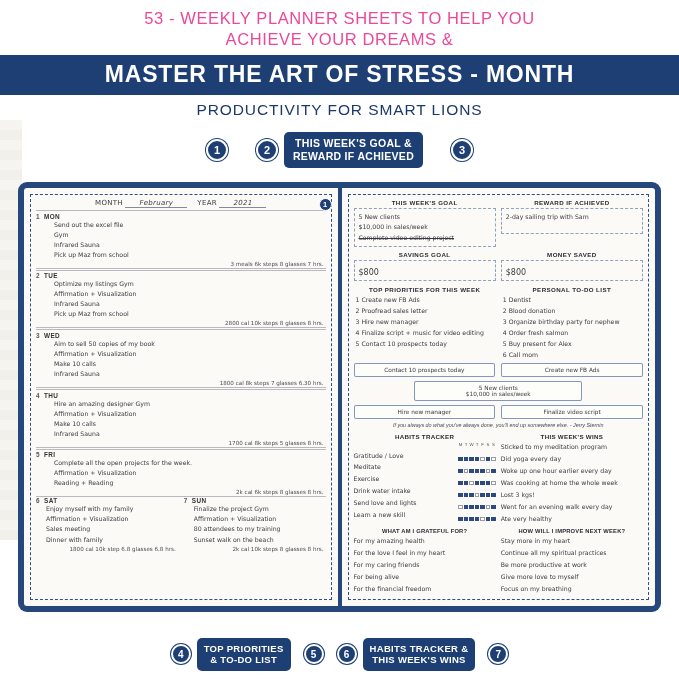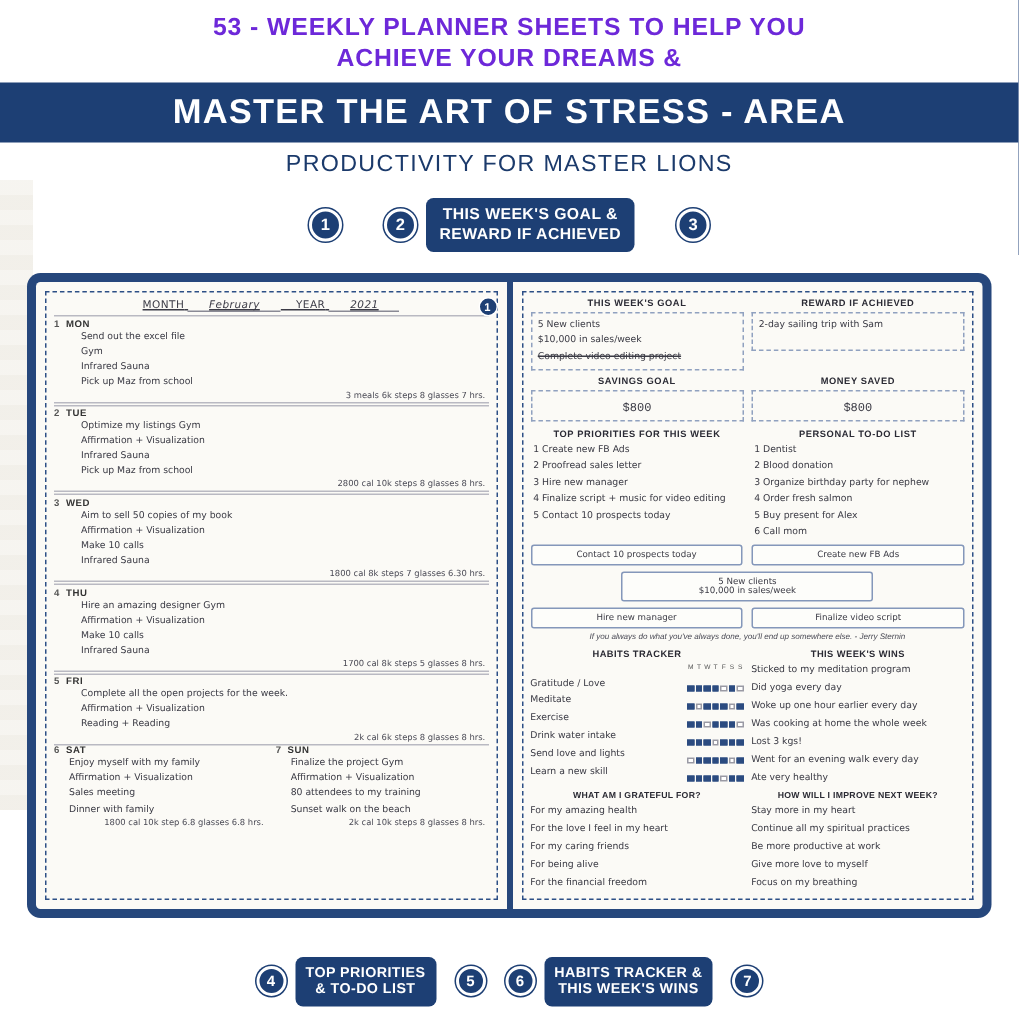--- a/index.html
+++ b/index.html
@@ -12,22 +12,22 @@
     position: relative;
   }
   
   .header {
     text-align: center;
     padding-top: 8px;
   }
   .header .line1 {
     font-size: 16.5px;
     letter-spacing: 0.6px;
-    color: #6d28d9;
-    font-weight: bold;
+    color: #ec4899;
+    font-weight: normal;
     line-height: 1.28;
     font-family: "Liberation Sans", sans-serif;
   }
   .band {
     background: #1d3f74;
     color: #ffffff;
     margin-top: 5px;
     padding: 6px 0 7px 0;
     font-size: 23px;
     font-weight: bold;
@@ -125,21 +125,20 @@
     font-style: italic;
   }
 
   
   .lp-head {
     text-align: center;
     font-size: 7px;
     letter-spacing: .3px;
     color: #3b3b46;
     margin-bottom: 3px;
-    text-decoration: underline;
   }
   .lp-head .val { border-bottom: 1px solid #8a8a95; padding: 0 14px; font-style: italic; }
 
   .day {
     border-top: 1px solid #b9b9c2;
     padding-top: 1.5px;
     margin-top: 1px;
   }
   .day-title {
     font-size: 6.4px;
@@ -175,24 +174,23 @@
     color: #2b2b35;
     margin-bottom: 1.5px;
   }
   .dbox {
     border: 1px dashed #33549088;
     padding: 3px 4px;
     min-height: 26px;
   }
   .dbox .ln { line-height: 1.7; }
   .money {
-    text-align: center;
+    text-align: left;
     font-size: 8px;
     padding-top: 4px;
-    font-family: Liberation Mono, monospace;
   }
 
   .todo-list div { line-height: 1.78; }
   .numbered { padding-left: 2px; }
 
   .prio-tags {
     display: grid;
     grid-template-columns: 1fr 1fr;
     gap: 4px 6px;
     margin: 3px 0;
@@ -258,22 +256,22 @@
   }
 </style>
 </head>
 <body>
 
 <div class="deco-left"></div>
 
 <div class="header">
   <div class="line1">53 - WEEKLY PLANNER SHEETS TO HELP YOU</div>
   <div class="line1">ACHIEVE YOUR DREAMS &amp;</div>
-  <div class="band">MASTER THE ART OF STRESS - AREA</div>
-  <div class="sub">PRODUCTIVITY FOR MASTER LIONS</div>
+  <div class="band">MASTER THE ART OF STRESS - MONTH</div>
+  <div class="sub">PRODUCTIVITY FOR SMART LIONS</div>
 </div>
 
 <div class="callouts-top">
   <div class="callout">
     <div class="bubble">1</div>
   </div>
   <div class="callout">
     <div class="bubble">2</div>
     <div class="chip">THIS WEEK'S GOAL &amp;
 REWARD IF ACHIEVED</div>

